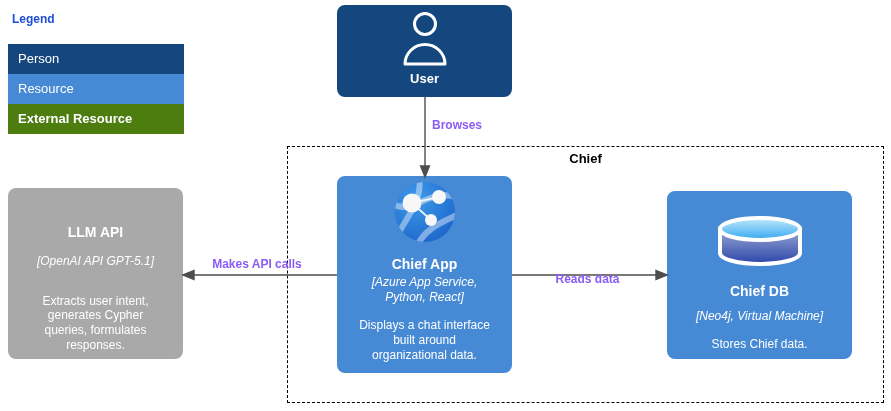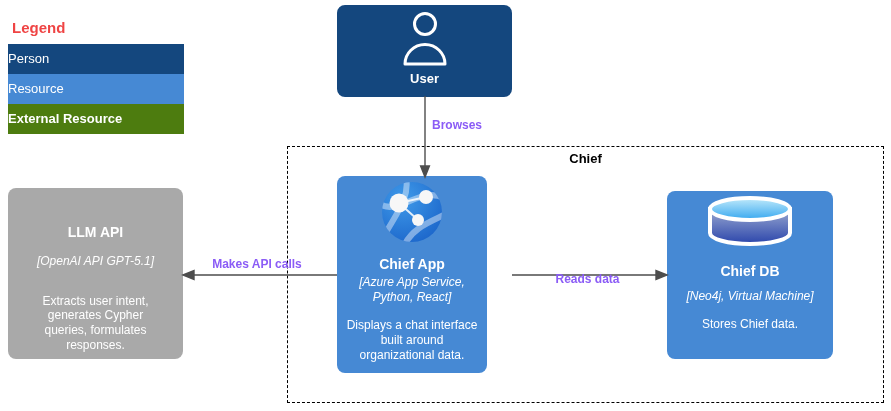--- a/index.html
+++ b/index.html
@@ -6,37 +6,37 @@
   .canvas {
     position: relative;
     width: 891px;
     height: 411px;
     background: #ffffff;
     font-family: "Liberation Sans", "DejaVu Sans", sans-serif;
     overflow: hidden;
   }
   
   .legend-title {
-    position: absolute; left: 12px; top: 19px;
-    font-size: 15px; font-weight: bold; color: #ef4444;
+    position: absolute; left: 12px; top: 12px;
+    font-size: 12px; font-weight: bold; color: #1d4ed8;
   }
   .legend-table { position: absolute; left: 8px; top: 44px; width: 176px; }
   .legend-row {
-    height: 30px; line-height: 30px; 
+    height: 30px; line-height: 30px; padding-left: 10px;
     color: #ffffff; font-size: 13px;
   }
   
   .node {
     position: absolute; border-radius: 8px; color: #ffffff;
     display: flex; flex-direction: column; align-items: center;
     text-align: center; box-sizing: border-box;
   }
   .node-user   { left: 337px; top: 5px;   width: 175px; height: 92px;  padding-top: 6px; }
-  .node-app    { left: 337px; top: 176px; width: 150px; height: 197px; padding-top: 4px; }
-  .node-db     { left: 667px; top: 191px; width: 166px; height: 168px; padding-top: 4px; }
+  .node-app    { left: 337px; top: 176px; width: 175px; height: 197px; padding-top: 4px; }
+  .node-db     { left: 667px; top: 191px; width: 185px; height: 168px; padding-top: 24px; }
   .node-llm    { left: 8px;   top: 188px; width: 175px; height: 171px; padding-top: 36px; }
   .node-title  { font-size: 14px; font-weight: bold; }
   .user-label  { font-size: 13px; font-weight: bold; margin-top: 4px; }
   .node-sub    { font-size: 12px; font-style: italic; white-space: pre-line; line-height: 1.22; }
   .node-desc   { font-size: 12px; white-space: pre-line; line-height: 1.22; }
   .node-app .node-title { margin-top: 12px; }
   .node-app .node-sub   { margin-top: 3px; }
   .node-app .node-desc  { margin-top: 14px; }
   .node-db  .node-title { margin-top: 16px; }
   .node-db  .node-sub   { margin-top: 10px; }

